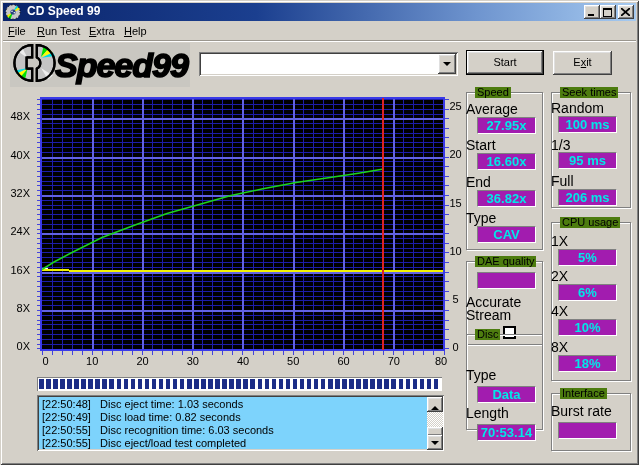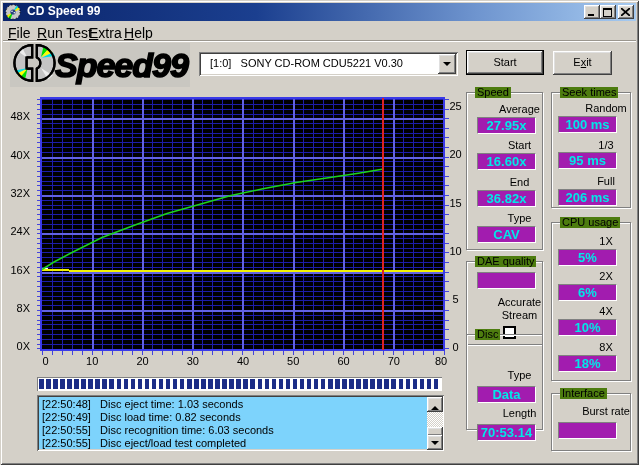--- a/index.html
+++ b/index.html
@@ -6,21 +6,21 @@
 .abs{position:absolute;}
 #win{left:0;top:0;width:639px;height:465px;background:#d4d0c8;
   box-shadow:inset 1px 1px 0 #d4d0c8, inset -1px -1px 0 #404040,
              inset 2px 2px 0 #ffffff, inset -2px -2px 0 #808080;}
 #titlebar{left:3px;top:3px;width:633px;height:18px;
   background:linear-gradient(90deg,#0a246a 0%,#1b3f8f 40%,#6f95cf 75%,#a6caf0 100%);}
 #titletext{left:27px;top:5px;color:#fff;font-size:12px;font-weight:bold;line-height:13px;}
 .tbtn{width:16px;height:14px;top:5px;background:#d4d0c8;
   box-shadow:inset -1px -1px 0 #404040, inset 1px 1px 0 #fff,
              inset -2px -2px 0 #808080, inset 2px 2px 0 #dfdfdf;}
-#menubar{left:3px;top:21px;width:633px;height:19px;font-size:14px;color:#000;}
+#menubar{left:3px;top:21px;width:633px;height:19px;font-size:11px;color:#000;}
 #menubar span{position:absolute;top:4px;}
 .msep1{left:3px;top:40px;width:633px;height:1px;background:#9a968e;}
 .msep2{left:3px;top:41px;width:633px;height:1px;background:#fff;}
 #logotext{left:55px;top:46px;font-size:34px;font-weight:bold;font-style:italic;
   color:#000000;letter-spacing:-1px;-webkit-text-stroke:1.6px #000;}
 #combo{left:199px;top:52px;width:259px;height:24px;background:#fff;
   box-shadow:inset 1px 1px 0 #808080, inset -1px -1px 0 #fff,
              inset 2px 2px 0 #404040, inset -2px -2px 0 #d4d0c8;}
 #combotext{left:11px;top:5px;font-size:11px;color:#000;white-space:pre;}
 #combobtn{right:2px;top:2px;width:18px;height:20px;position:absolute;background:#d4d0c8;
@@ -33,21 +33,21 @@
   box-sizing:border-box;line-height:23px;
   box-shadow:inset -1px -1px 0 #404040, inset 1px 1px 0 #fff,
              inset -2px -2px 0 #808080, inset 2px 2px 0 #dfdfdf;}
 #exitbtn{left:553px;top:51px;width:59px;height:24px;line-height:23px;
   box-shadow:inset -1px -1px 0 #404040, inset 1px 1px 0 #fff,
              inset -2px -2px 0 #808080, inset 2px 2px 0 #dfdfdf;}
 .grp{position:absolute;border:1px solid #808080;box-sizing:border-box;
   box-shadow:1px 1px 0 #fff, inset 1px 1px 0 #fff;}
 .grp>b{position:absolute;top:-6px;left:8px;background:#4d7c0f;padding:0 2px;
   font-size:11px;line-height:11px;font-weight:normal;white-space:nowrap;}
-.lb{position:absolute;font-size:11px;line-height:11px;color:#000;text-align:center;white-space:nowrap;padding-left:15px;}
+.lb{position:absolute;font-size:14px;line-height:11px;color:#000;text-align:left;white-space:nowrap;}
 .led{position:absolute;width:57px;height:15px;background:#a21caf;
   border:1px solid;border-color:#808080 #fff #fff #808080;
   color:#00e8e8;font-weight:bold;font-size:13px;line-height:15px;text-align:center;}
 #progress{left:37px;top:377px;width:405px;height:14px;background:#fff;
   box-shadow:inset 1px 1px 0 #808080, inset -1px -1px 0 #fff;
   }
 #progress i{position:absolute;left:2px;top:2px;right:2px;bottom:2px;
   background:repeating-linear-gradient(90deg,#1c2d86 0 4.5px,#fff 4.5px 7.05px);}
 #logbox{left:37px;top:395px;width:407px;height:56px;background:#7dd3fc;box-sizing:border-box;
   box-shadow:inset 1px 1px 0 #808080, inset -1px -1px 0 #fff,
@@ -119,21 +119,20 @@
    <path d="M28 24 L35 35.5 L39.8 31.5 Z" fill="#ededed"></path>
   </g>
   <g stroke="#000" stroke-width="2.2" fill="none">
    <path d="M19.2 1.2 A 17.8 17.8 0 0 0 19.2 36.8 L19.2 24.6 L13.6 24.6 L13.6 13.4 L19.2 13.4 Z"></path>
    <path d="M23.8 1.2 A 17.8 17.8 0 0 1 23.8 36.8 L23.8 24.6 A 6.2 6.2 0 0 0 23.8 13.4 Z"></path>
   </g>
 </svg>
 <div id="logotext" class="abs">Speed99</div>
 
 <div id="combo" class="abs">
-    <div id="combotext" class="abs">[1:0]   SONY CD-ROM CDU5221 V0.30</div>
   <div id="combobtn">
       <i></i>
     </div>
   </div>
 <div id="startbtn" class="btn abs">Start</div>
 <div id="exitbtn" class="btn abs">E<u>x</u>it</div>
 
 <svg class="abs" style="left:0;top:0" width="639" height="465" viewBox="0 0 639 465">
   <rect x="41" y="97.5" width="403.5" height="252.5" fill="#000"></rect>
   <g>

